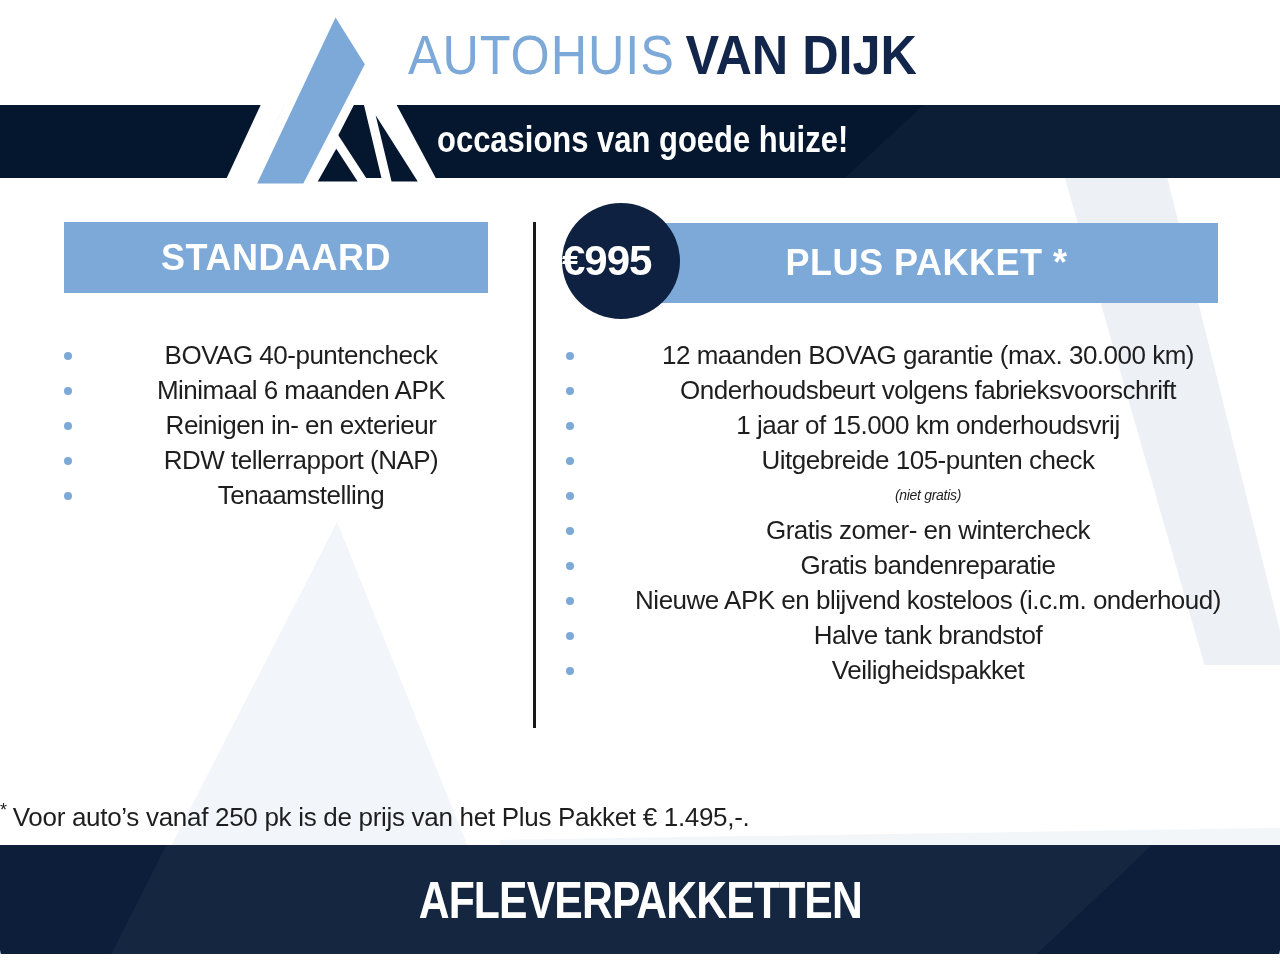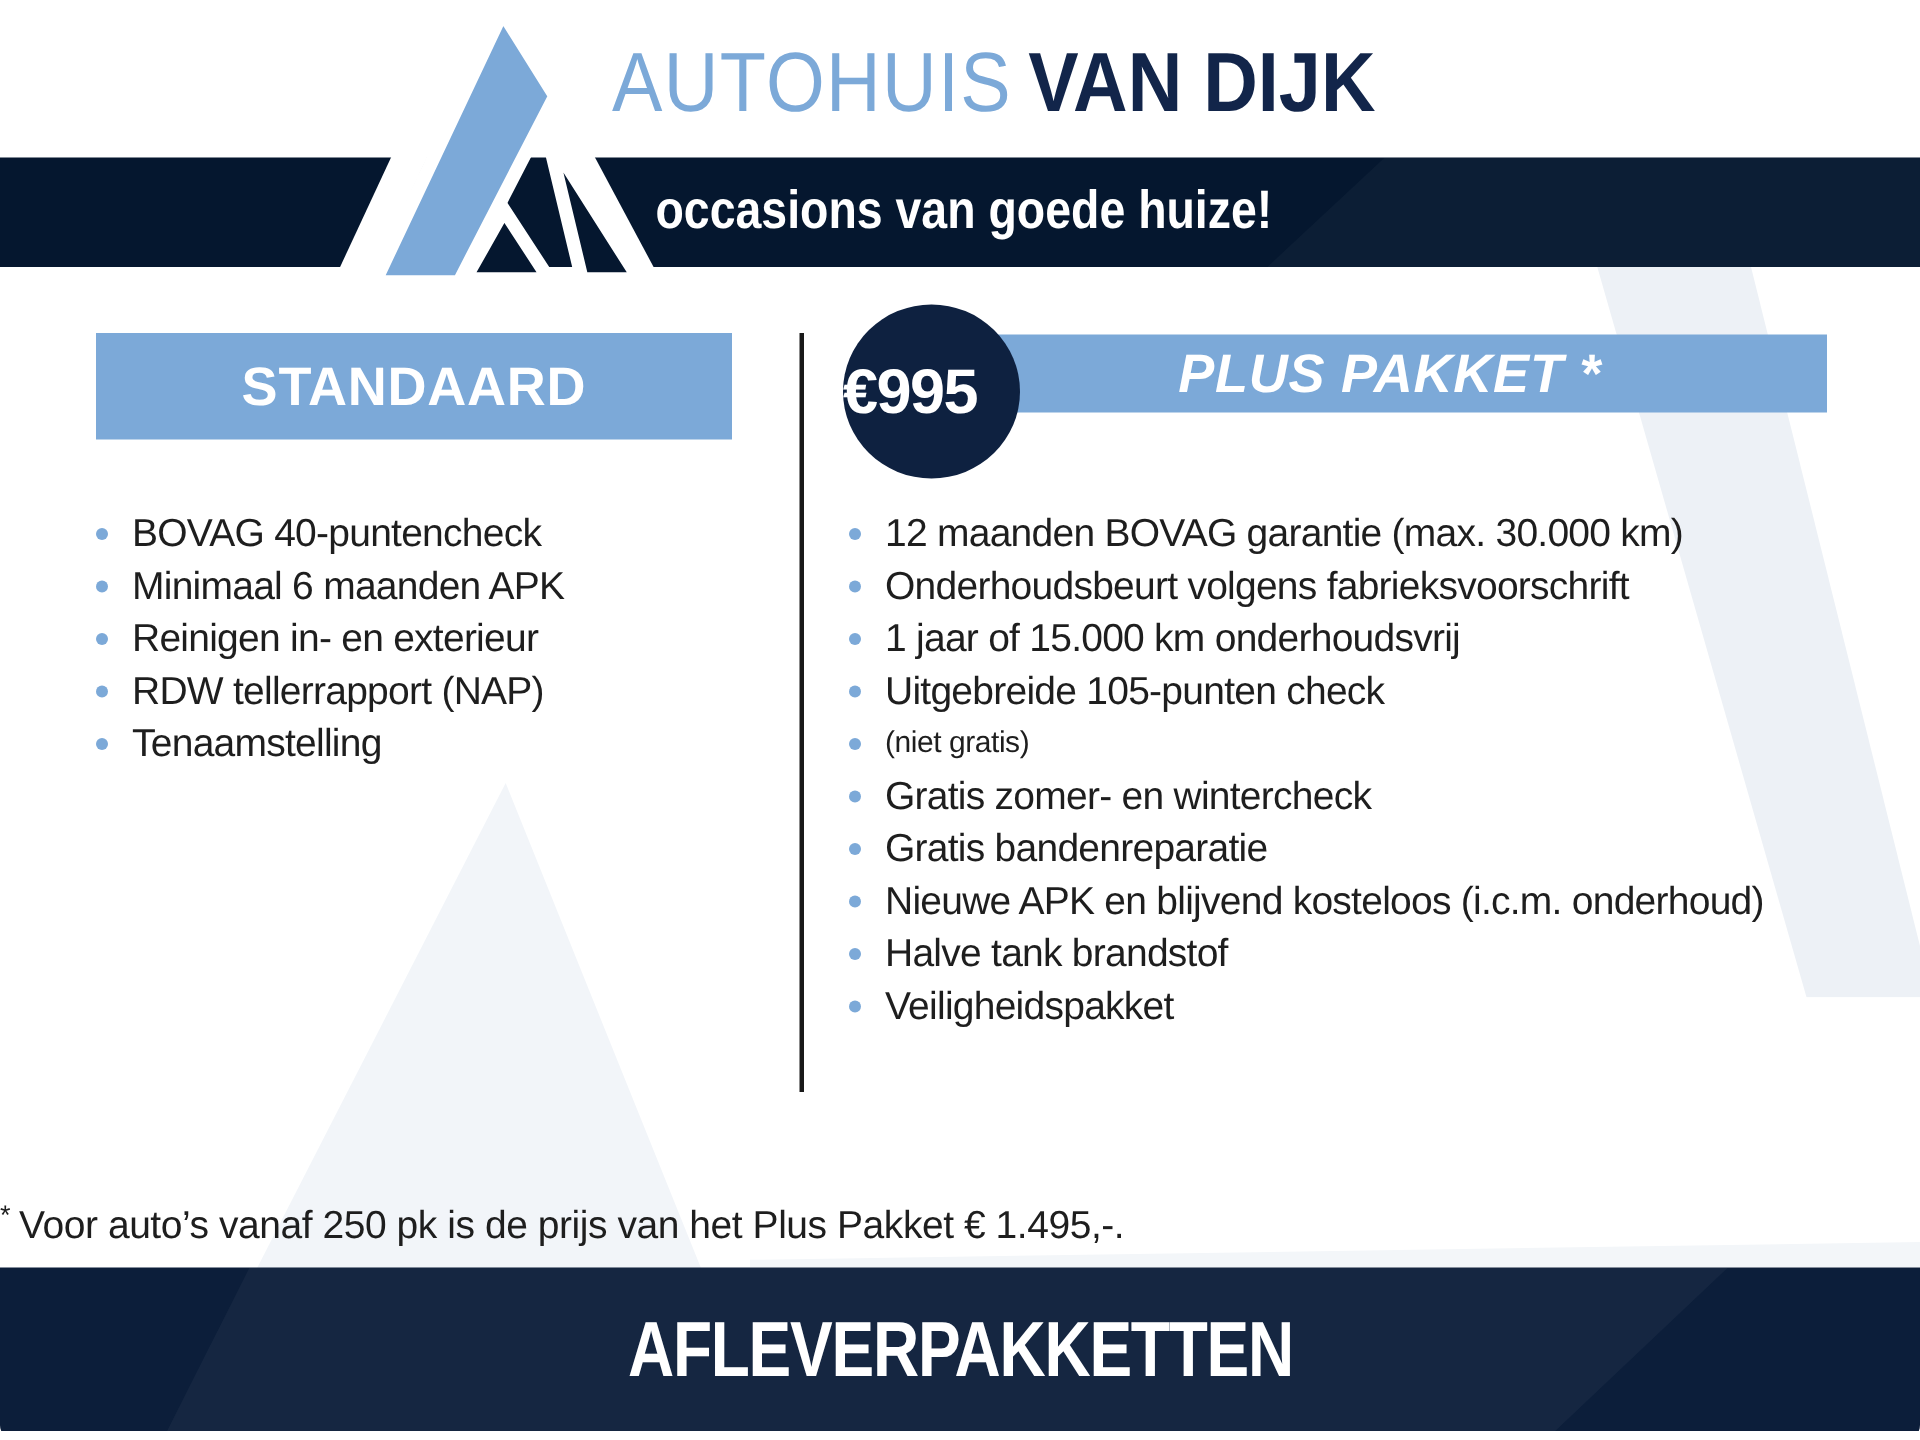--- a/index.html
+++ b/index.html
@@ -26,31 +26,31 @@
   .brand{position:absolute;left:408px;top:22px;white-space:nowrap;transform:scaleX(.9);transform-origin:left top;}
   .brand-light{font-size:56px;font-weight:400;color:var(--light-blue);letter-spacing:1px;}
   .brand-bold{font-size:56px;font-weight:700;color:var(--brand-navy);margin-left:12px;letter-spacing:0px;}
   .top-band{position:absolute;left:0;top:105px;width:1280px;height:73px;background:var(--navy-band);}
   .top-band-sheen{position:absolute;right:0;top:0;width:34%;height:100%;background:rgba(255,255,255,.03);clip-path:polygon(18% 0,100% 0,100% 100%,0 100%);}
   .tagline{position:absolute;left:437px;top:119px;font-size:36px;font-weight:700;color:#fff;white-space:nowrap;transform:scaleX(.86);transform-origin:left top;}
   .logo{position:absolute;left:0;top:0;}
   
   .bar{position:absolute;display:flex;align-items:center;justify-content:center;background:var(--light-blue);color:#fff;font-weight:700;font-size:36px;letter-spacing:.5px;}
   .bar-standard{left:64px;top:222px;width:424px;height:71px;justify-content:center;}
-  .bar-plus{left:601px;top:223px;width:617px;height:52px;padding-left:34px;font-style:italic;}
+  .bar-plus{left:601px;top:223px;width:617px;height:80px;padding-left:34px;}
   .price-circle{position:absolute;left:562px;top:203px;width:118px;height:116px;border-radius:50%;background:var(--circle-navy);display:flex;align-items:center;justify-content:flex-start;color:#fff;font-weight:700;font-size:42px;letter-spacing:-1px;}
   .divider{position:absolute;left:533px;top:222px;width:3px;height:506px;background:#191919;}
   .list{position:absolute;}
   .list-standard{left:64px;top:338px;width:450px;}
   .list-plus{left:566px;top:338px;width:700px;}
   .li{display:flex;align-items:flex-start;line-height:35px;}
   .dot{flex:0 0 8px;width:8px;height:8px;border-radius:50%;background:var(--light-blue);margin:14px 16px 0 0;}
-  .li-body{flex:1;}
+  .li-body{flex:1;text-align:center;}
   .li-main{font-size:26px;letter-spacing:-.5px;color:var(--text);}
-  .li-sub{font-size:20px;line-height:35px;color:var(--text);letter-spacing:-.3px;}
+  .li-sub{font-size:14px;line-height:35px;color:var(--text);letter-spacing:-.3px;font-style:italic;}
   
   .footnote{position:absolute;left:0;top:788px;width:1012px;text-align:left;font-size:26px;letter-spacing:-.3px;color:var(--text);margin-top:12px;}
   .footnote sup{font-size:18px;margin-right:6px;}
   
   .banner{position:absolute;left:0;top:845px;width:1280px;height:109px;background:var(--banner-navy);display:flex;align-items:center;justify-content:center;}
   .banner-sheen{position:absolute;left:0;top:0;width:100%;height:100%;background:rgba(255,255,255,.04);clip-path:polygon(13% 0,90% 0,81% 100%,8.7% 100%);}
   .banner-title{position:relative;color:#fff;font-weight:700;font-size:52px;letter-spacing:-1px;transform:scaleX(.82);white-space:nowrap;}
 </style>
 </head>
 <body>

